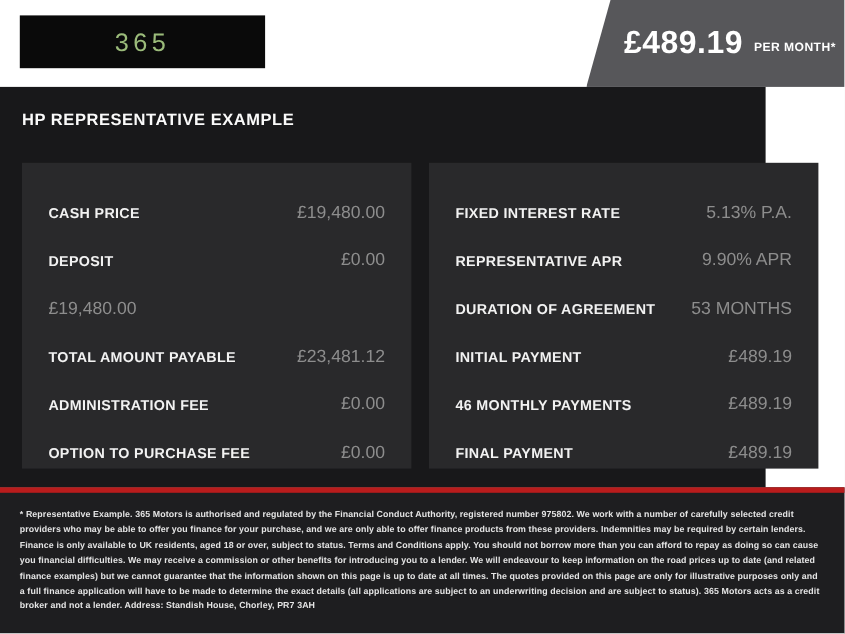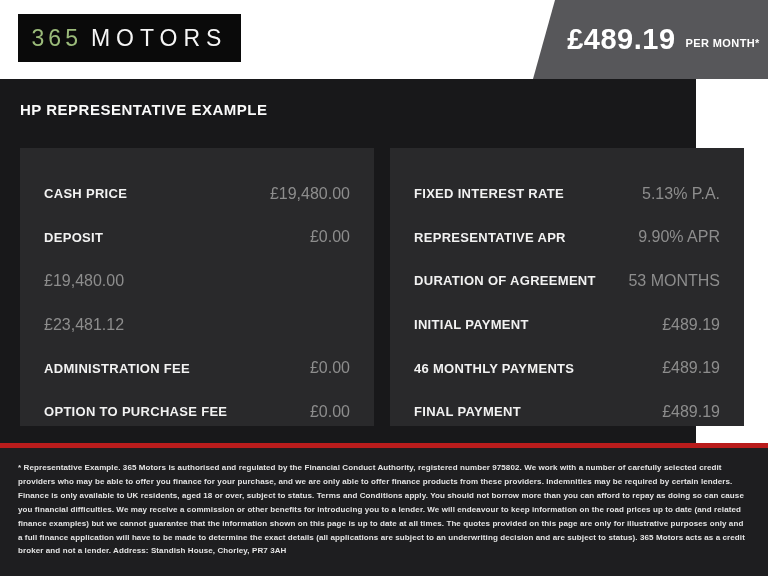--- a/index.html
+++ b/index.html
@@ -67,21 +67,20 @@
   }
 </style>
 </head>
 <body>
 
 <div class="page">
 
   <div class="header">
     <div class="logo-box">
       <span class="logo-365">365</span>
-      <span class="logo-motors">MOTORS</span>
     </div>
     <div class="price-banner">
       <span class="price-amount">£489.19</span>
       <span class="price-period">PER MONTH*</span>
     </div>
   </div>
 
   <div class="main">
     <div class="page-title">HP REPRESENTATIVE EXAMPLE</div>
 
@@ -93,20 +92,21 @@
           <span class="fvalue">£19,480.00</span>
         </div>
         <div class="frow">
           <span class="flabel">DEPOSIT</span>
           <span class="fvalue">£0.00</span>
         </div>
         <div class="frow">
           <span class="fvalue">£19,480.00</span>
         </div>
         <div class="frow">
+          <span class="flabel">TOTAL AMOUNT PAYABLE</span>
           <span class="fvalue">£23,481.12</span>
         </div>
         <div class="frow">
           <span class="flabel">ADMINISTRATION FEE</span>
           <span class="fvalue">£0.00</span>
         </div>
         <div class="frow">
           <span class="flabel">OPTION TO PURCHASE FEE</span>
           <span class="fvalue">£0.00</span>
         </div>

